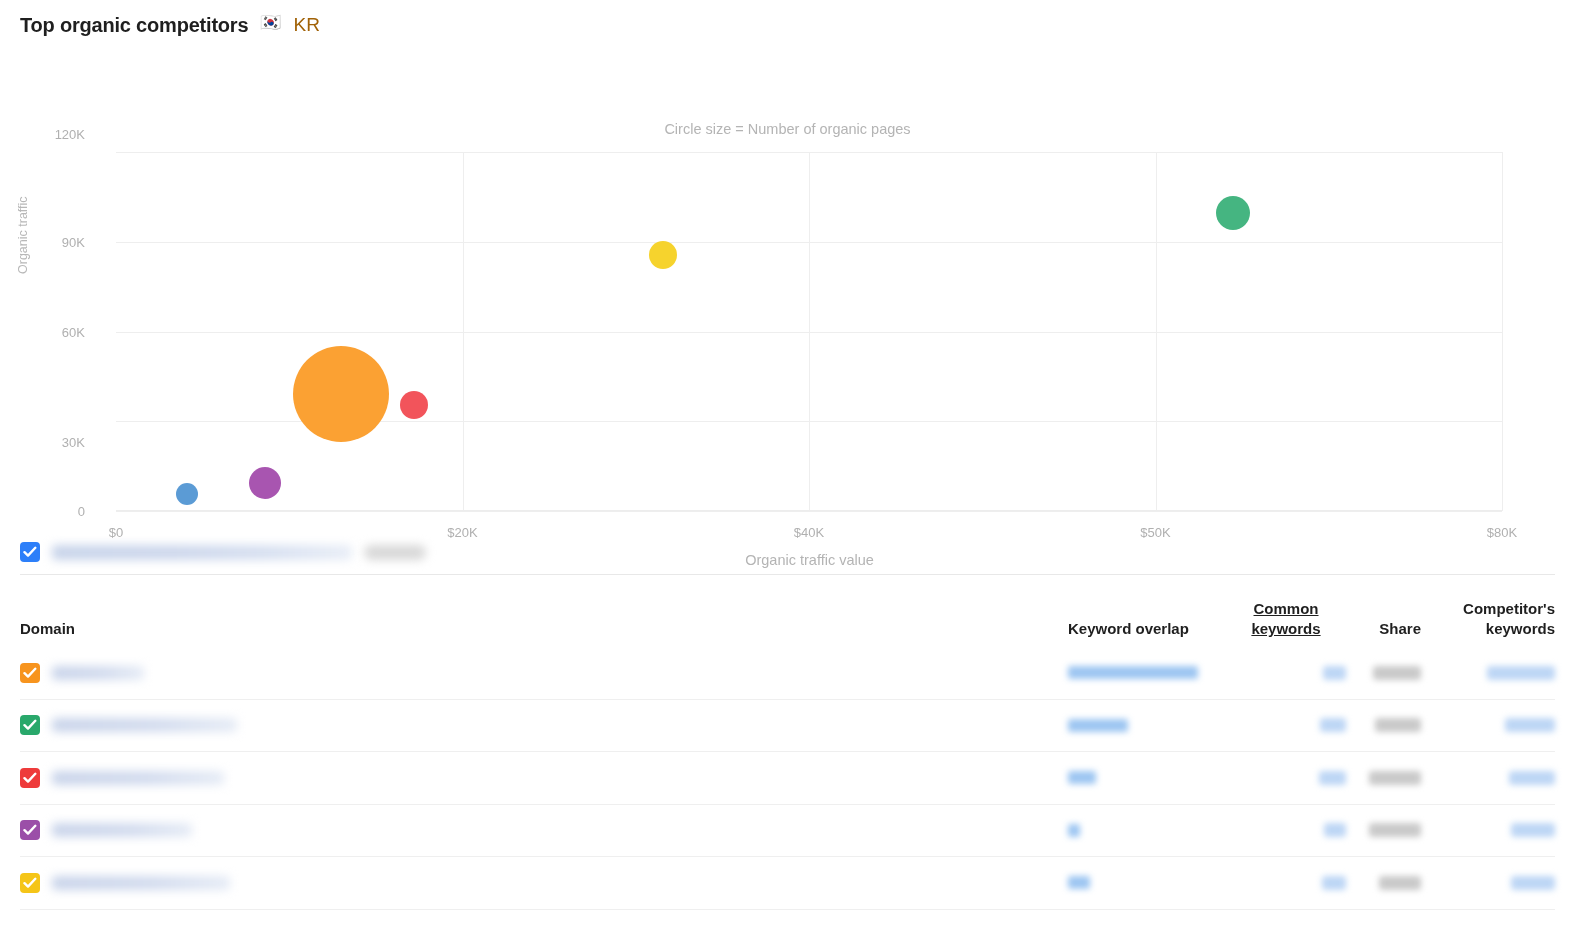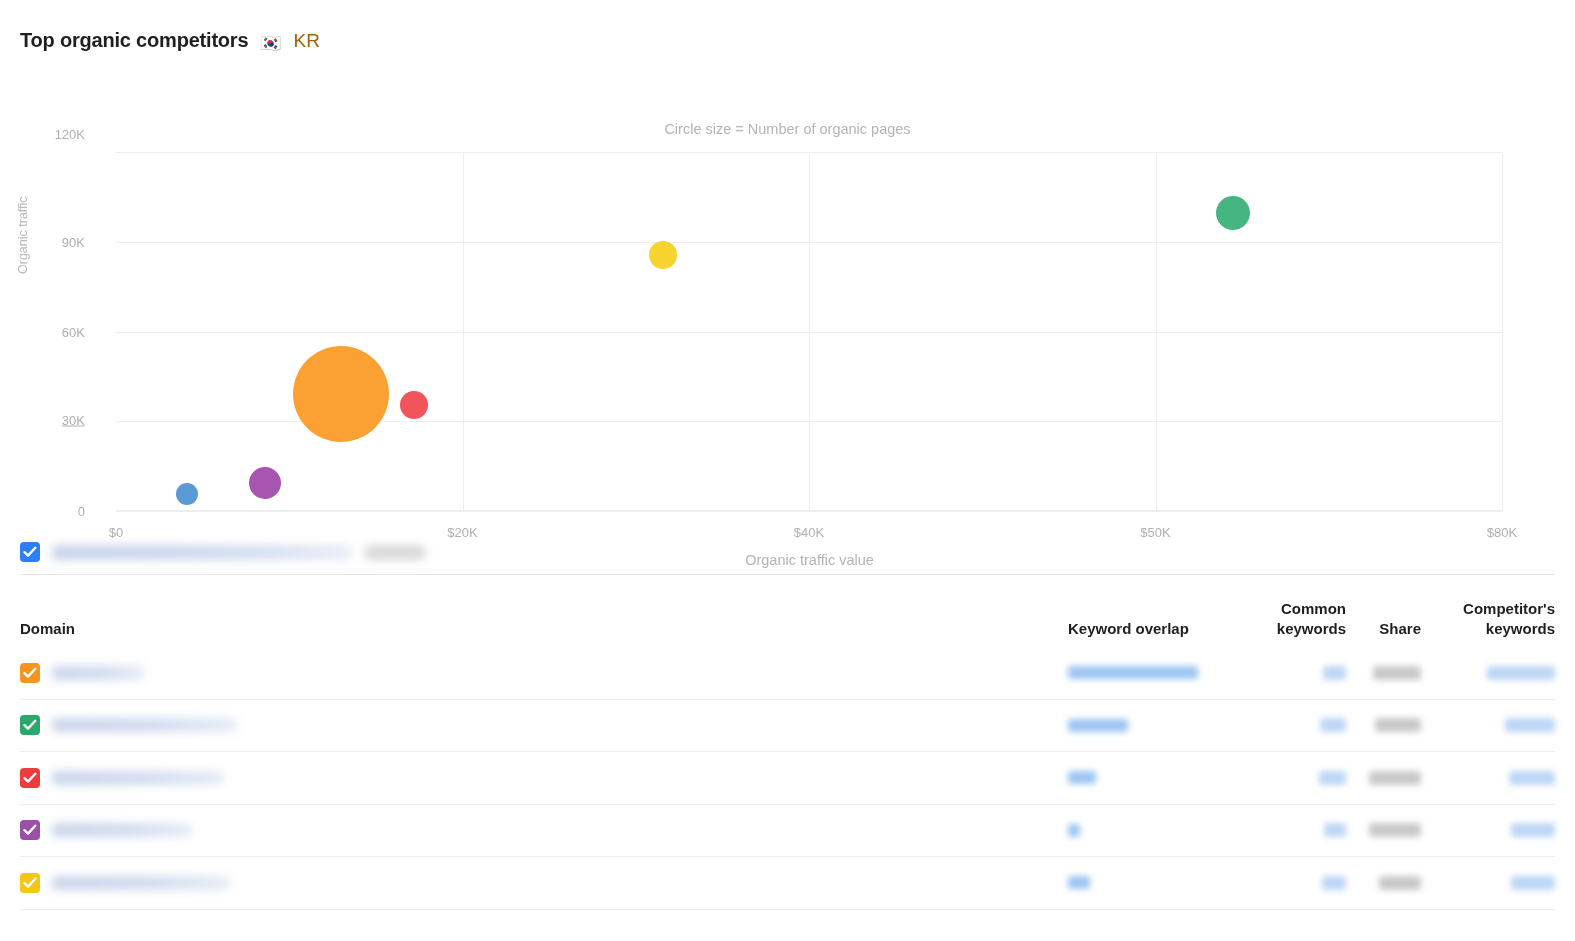--- a/index.html
+++ b/index.html
@@ -10,21 +10,21 @@
     background: #ffffff;
     font-family: "Liberation Sans", sans-serif;
     color: #2b2b2b;
     overflow: hidden;
     position: relative;
   }
 
   
   .header {
     display: flex;
-    align-items: flex-end;
+    align-items: flex-start;
     gap: 12px;
     padding: 14px 0 0 20px;
     height: 52px;
   }
   .header-title {
     font-size: 20px;
     font-weight: bold;
     color: #1f1f1f;
     letter-spacing: -0.2px;
   }
@@ -173,21 +173,21 @@
     padding-bottom: 8px;
   }
   .th {
     font-size: 15px;
     font-weight: bold;
     color: #1f1f1f;
     line-height: 1.33;
   }
   .col-domain { flex: 0 0 1048px; }
   .col-overlap { flex: 0 0 158px; margin-top: 26px; }
-  .col-common  { flex: 0 0 120px; text-align: right; }
+  .col-common  { flex: 0 0 120px; text-align: center; text-decoration: underline; }
   .col-share   { flex: 0 0 75px;  text-align: right; }
   .col-compkw  { flex: 1;          text-align: right; }
 
   .trow {
     display: flex;
     align-items: center;
     height: 52.5px;
     border-bottom: 1px solid #efefef;
   }
   .cell-domain {
@@ -245,21 +245,21 @@
       <div class="axis-bottom"></div>
       <div class="bubble" style="left: 225.225px; top: 242.325px; width: 96px; height: 96px; background: rgb(251, 161, 51);"></div>
       <div class="bubble" style="left: 1117.46px; top: 61.3292px; width: 34px; height: 34px; background: rgb(69, 181, 129);"></div>
       <div class="bubble" style="left: 297.99px; top: 252.796px; width: 28px; height: 28px; background: rgb(242, 84, 91);"></div>
       <div class="bubble" style="left: 148.995px; top: 331.178px; width: 32px; height: 32px; background: rgb(168, 85, 176);"></div>
       <div class="bubble" style="left: 547.47px; top: 103.213px; width: 28px; height: 28px; background: rgb(246, 211, 45);"></div>
       <div class="bubble" style="left: 71.0325px; top: 341.648px; width: 22px; height: 22px; background: rgb(91, 155, 213);"></div>
     </div>
   <div id="ticks-layer">
       <div class="y-tick" style="top: 459px;">0</div>
-      <div class="y-tick" style="top: 368px; text-decoration: underline;">30K</div>
+      <div class="y-tick" style="top: 390px;">30K</div>
       <div class="y-tick" style="top: 279.5px;">60K</div>
       <div class="y-tick" style="top: 189.75px;">90K</div>
       <div class="y-tick" style="top: 82px;">120K</div>
       <div class="x-tick" style="left: 116px;">$0</div>
       <div class="x-tick" style="left: 462.5px;">$20K</div>
       <div class="x-tick" style="left: 809px;">$40K</div>
       <div class="x-tick" style="left: 1155.5px;">$50K</div>
       <div class="x-tick" style="left: 1502px;">$80K</div>
     </div>
 </div>

